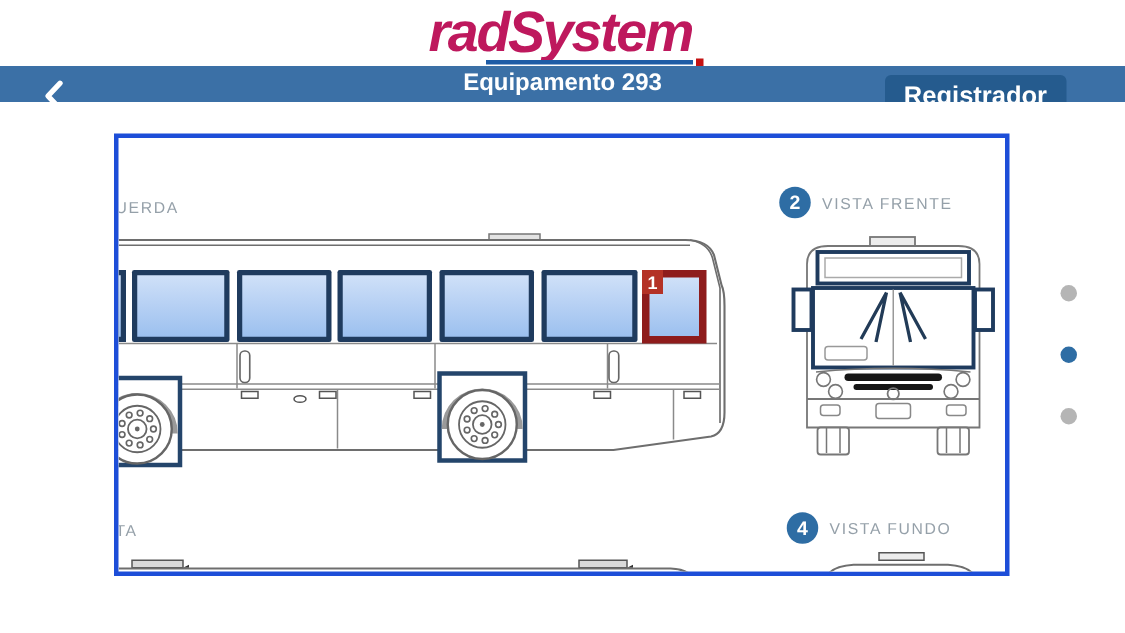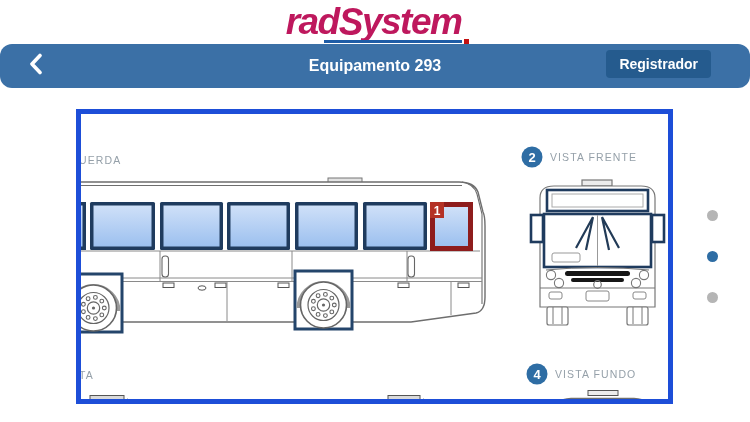--- a/index.html
+++ b/index.html
@@ -8,33 +8,33 @@
 
   
   .app-header { height:44px; display:flex; align-items:center; justify-content:center; background:#fff; }
   .logo { position:relative; font-style:italic; font-weight:bold; font-size:37px;
           color:#be185d; letter-spacing:-1.5px; padding-right:3px; }
   .logo-s { display:inline-block; transform:scaleY(1.05); }
   .logo-underline { position:absolute; left:38px; right:2px; bottom:0; height:3px; background:#1e5ca6; }
   .logo-dot { position:absolute; right:-5px; bottom:-1px; width:5px; height:5px; background:#c41212; }
 
   
-  .navbar { height:44px; background:#3b70a6; position:relative; display:flex; align-items:center;border-radius:12px; }
+  .navbar { height:24px; background:#3b70a6; position:relative; display:flex; align-items:center; }
   .back-button { position:absolute; left:28px; top:0; height:40px; display:flex; align-items:center;
                  background:none; border:none; cursor:pointer; padding:0; }
   .nav-title { position:absolute; left:0; right:0; text-align:center; color:#fff;
                font-weight:bold; font-size:16px; pointer-events:none; }
   .nav-buttons { position:absolute; right:39px; top:6px; display:flex; gap:9px; }
   .nav-btn { background:#255b8e; color:#fff; border:none; border-radius:4px; height:28px;
-             padding:0 13px; font-weight:bold; font-size:14px; font-family:inherit; cursor:pointer; }
+             padding:0 13px; font-weight:bold; font-size:17px; font-family:inherit; cursor:pointer; }
 
   
   .content { position:relative; height:338px; background:#fff; }
   .diagram-card { position:absolute; left:76px; top:21px; width:597px; height:295px;
-                  border:5px solid #1d4ed8; background:#fff; overflow:hidden; }
+                  border:3px solid #1d4ed8; background:#fff; overflow:hidden; }
   .diagram-svg { display:block; }
 
   .pager { position:absolute; left:707px; top:122px; display:flex; flex-direction:column; gap:30px; }
   .pager-dot { width:11px; height:11px; border-radius:50%; background:#b5b5b5; cursor:pointer; }
   .pager-dot.active { background:#2e6da4; }
 
   
   .view-label { font-size:10.5px; letter-spacing:1.1px; fill:#95a0a9;
                 font-family:"Liberation Sans", sans-serif; }
   .circle-num { font-size:13px; font-weight:bold; fill:#fff;

